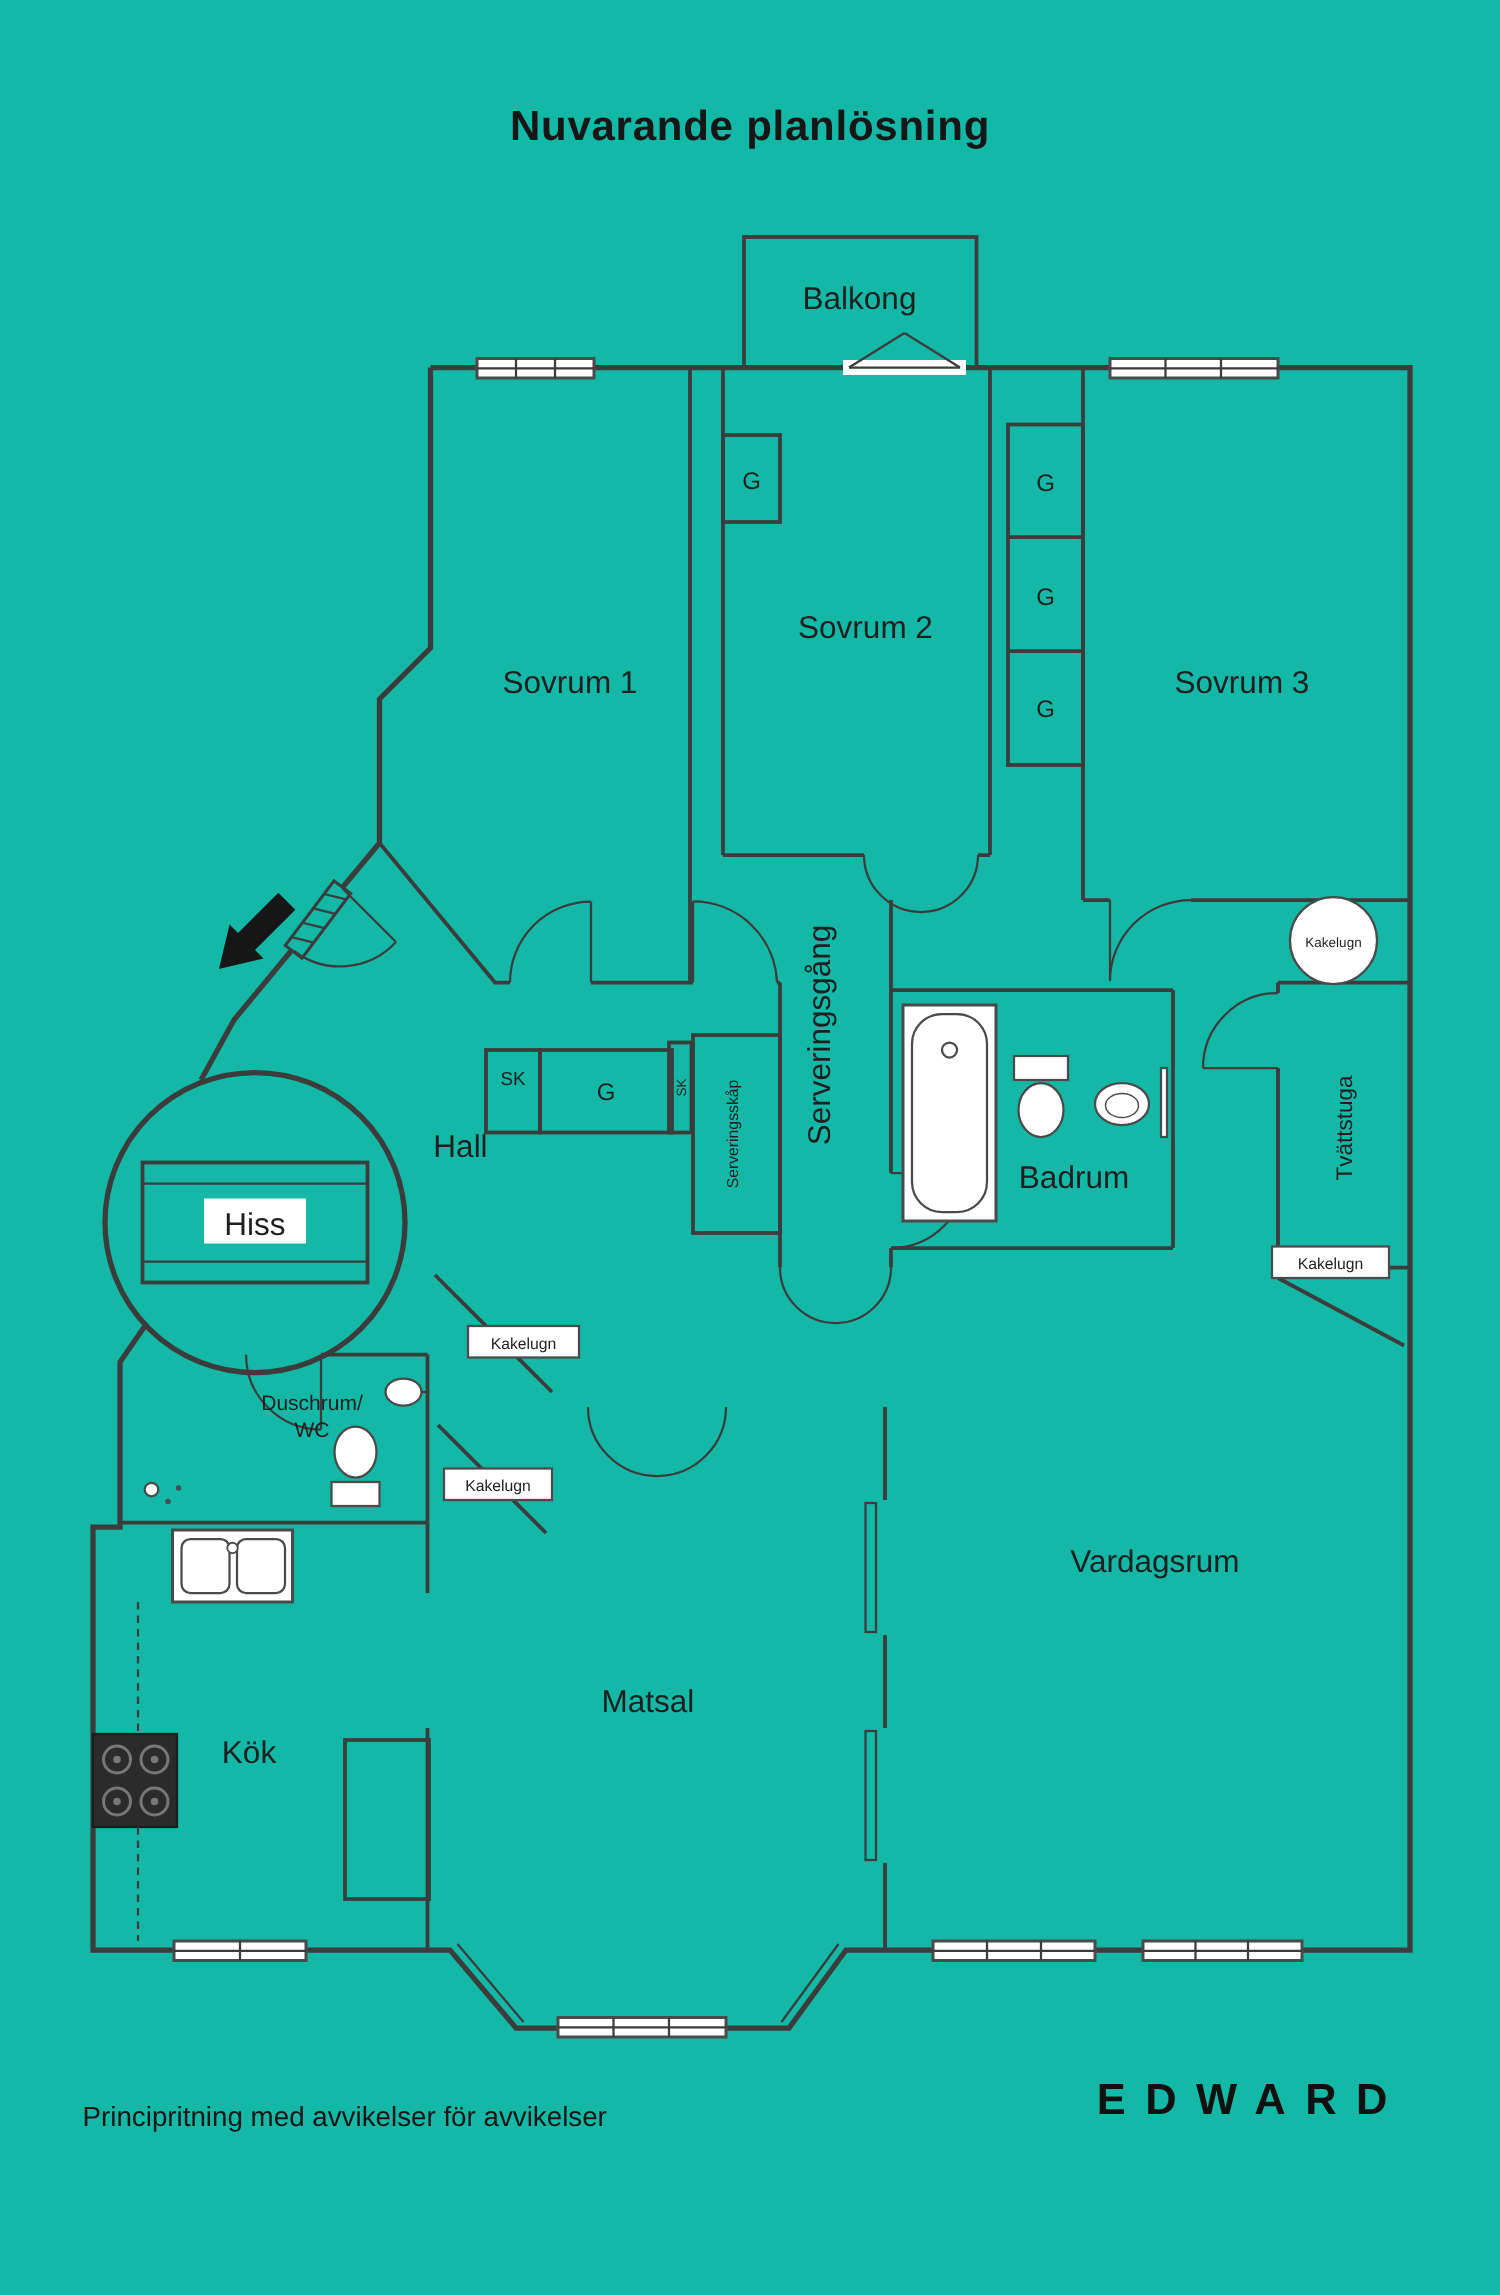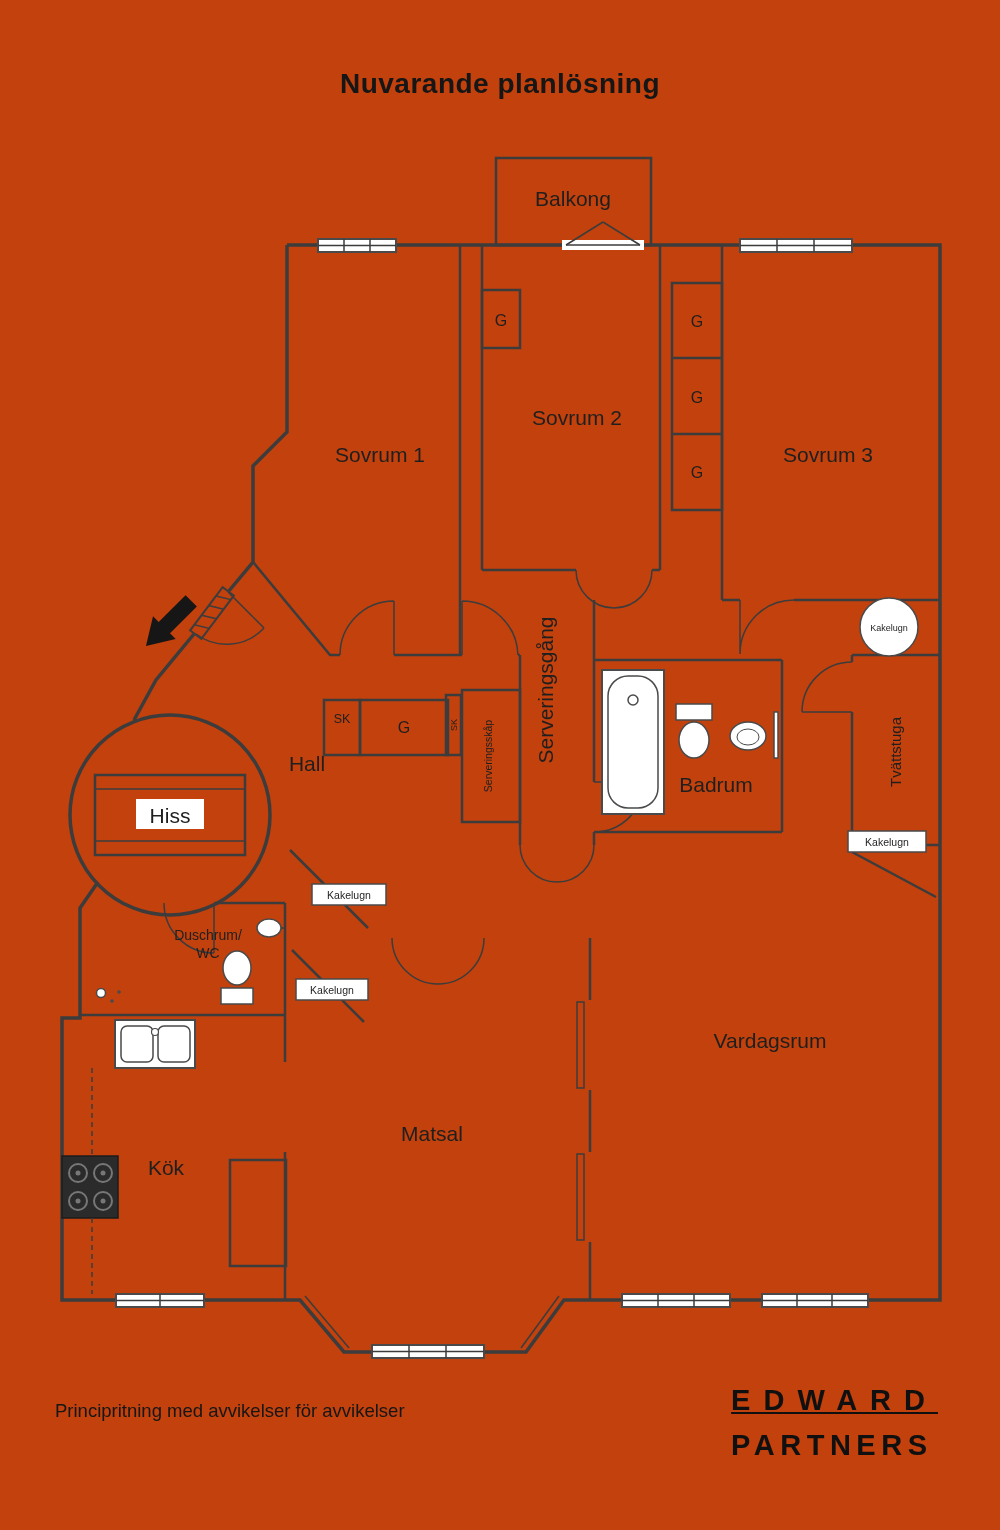--- a/index.html
+++ b/index.html
@@ -1,35 +1,35 @@
 <!DOCTYPE html>
 <html><head>
 <meta charset="utf-8">
 <style>
   html,body { margin:0; padding:0; background:#ffffff; }
   body { width:1000px; height:1530px; font-family:"Liberation Sans", sans-serif; }
-  .plan { position:relative; width:1000px; height:1530px; background:#c2410c; overflow:hidden; }
+  .plan { position:relative; width:1000px; height:1530px; background:#14b8a6; overflow:hidden; }
   .title { position:absolute; top:68px; left:0; width:100%; text-align:center;
            font-size:28px; font-weight:700; color:#161616; letter-spacing:.5px; }
   .plan-svg { position:absolute; left:0; top:0; }
   text { font-family:"Liberation Sans", sans-serif; fill:#1f1f1f; }
   .room-label { font-size:21px; }
   .mid-label  { font-size:16px; }
   .small-label{ font-size:12.5px; }
   .tiny-label { font-size:10.5px; }
   .micro-label{ font-size:9px; }
   .wall  { stroke:#3c3c3c; fill:none; }
   .ext   { stroke-width:3.5; }
   .int   { stroke-width:2.5; }
   .thin  { stroke-width:1.5; }
   .fix   { stroke:#4a4a4a; fill:#fff; }
   .disclaimer { position:absolute; left:55px; top:1400px; font-size:18.5px; color:#161616; }
   .brand { position:absolute; right:62px; top:1378px; color:#101010; font-weight:700;
            font-size:29px; line-height:45px; }
-  .brand .l1 { letter-spacing:13px;text-decoration:underline; }
+  .brand .l1 { letter-spacing:13px; }
   .brand .l2 { letter-spacing:5.5px; }
 </style>
 </head>
 <body>
 
 <div class="plan">
 
   <div class="title">Nuvarande planlösning</div>
 
   <svg class="plan-svg" width="1000" height="1530" viewBox="0 0 1000 1530">
@@ -237,16 +237,15 @@
       <text x="166" y="1175" text-anchor="middle" class="room-label">Kök</text>
       <text x="432" y="1141" text-anchor="middle" class="room-label">Matsal</text>
       <text x="770" y="1048" text-anchor="middle" class="room-label">Vardagsrum</text>
     </g>
   </svg>
 
   <div class="disclaimer">Principritning med avvikelser för avvikelser</div>
 
   <div class="brand">
     <div class="l1">EDWARD</div>
-    <div class="l2">PARTNERS</div>
   </div>
 
 </div>
 
 </body></html>

